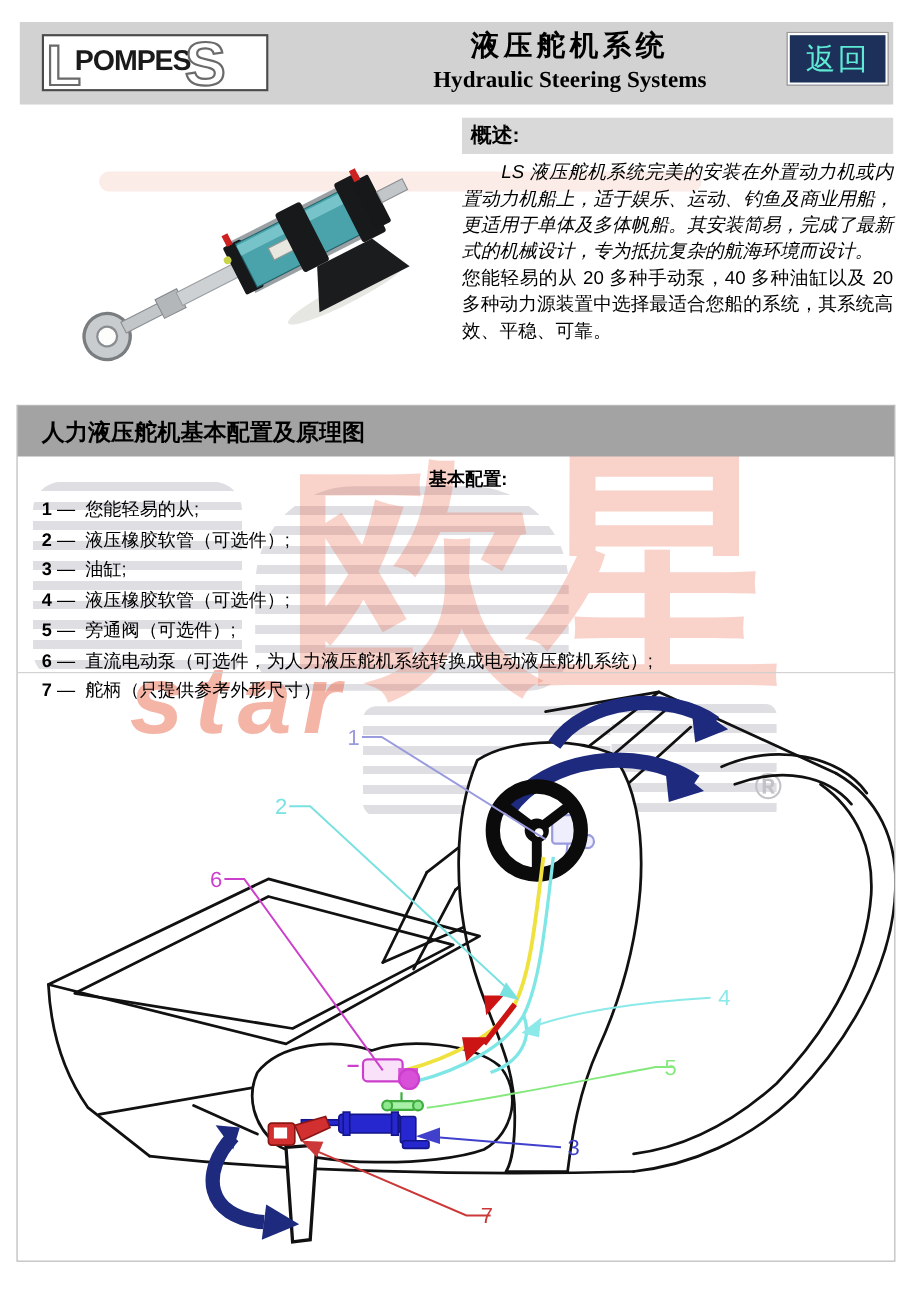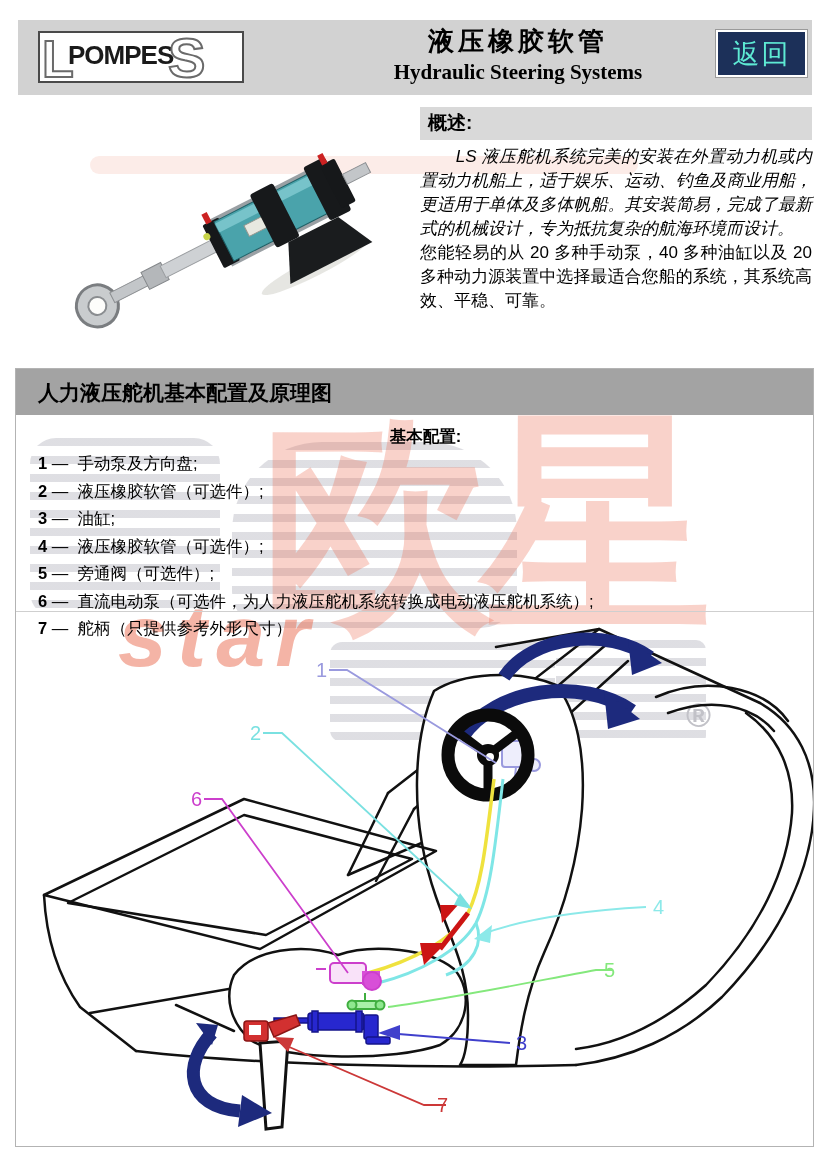--- a/index.html
+++ b/index.html
@@ -79,21 +79,21 @@
 
     <div class="header-band">
       <div class="logo-box">
         <svg width="202" height="48" viewBox="0 0 202 48">
           <text x="2" y="44" font-size="52" font-weight="bold" fill="#ffffff" stroke="#6a6a6a" stroke-width="2" font-family="Liberation Sans, DejaVu Sans, sans-serif">L</text>
           <text x="28" y="31" font-size="26" font-weight="bold" fill="#1a1a1a" letter-spacing="-1" font-family="Liberation Sans, DejaVu Sans, sans-serif">POMPES</text>
           <text x="128" y="44" font-size="56" font-weight="bold" fill="#ffffff" stroke="#6a6a6a" stroke-width="2" font-family="Liberation Sans, DejaVu Sans, sans-serif">S</text>
         </svg>
       </div>
       <div class="title-block">
-        <div class="title-cn">液压橡胶软管</div>
+        <div class="title-cn">液压舵机系统</div>
         <div class="title-en">Hydraulic Steering Systems</div>
       </div>
       <div class="back-btn">返回</div>
     </div>
 
     <div class="product">
       <svg width="348" height="224" viewBox="0 0 348 224">
         <g transform="translate(0,16) rotate(-27 170 104)">
           <ellipse cx="250" cy="168" rx="60" ry="9" fill="#dcdcd6" opacity="0.7"></ellipse>
           <circle cx="38" cy="104" r="21" fill="#c9ccce" stroke="#7a7d80" stroke-width="3"></circle>
@@ -123,21 +123,21 @@
       <div class="overview-head">概述:</div>
       <p class="p1">LS 液压舵机系统完美的安装在外置动力机或内置动力机船上，适于娱乐、运动、钓鱼及商业用船，更适用于单体及多体帆船。其安装简易，完成了最新式的机械设计，专为抵抗复杂的航海环境而设计。</p>
       <p class="p2">您能轻易的从 20 多种手动泵，40 多种油缸以及 20 多种动力源装置中选择最适合您船的系统，其系统高效、平稳、可靠。</p>
     </div>
 
     <div class="section-box">
       <div class="section-head">人力液压舵机基本配置及原理图</div>
 
       <div class="config-list">
         <div class="config-title">基本配置:</div>
-        <div class="config-item"><span class="num">1</span> <span>—</span>&nbsp; <span>手动泵及方向盘;</span></div>
+        <div class="config-item"><span class="num">1</span> <span>—</span>&nbsp; <span>您能轻易的从;</span></div>
         <div class="config-item"><span class="num">2</span> <span>—</span>&nbsp; <span>液压橡胶软管（可选件）;</span></div>
         <div class="config-item"><span class="num">3</span> <span>—</span>&nbsp; <span>油缸;</span></div>
         <div class="config-item"><span class="num">4</span> <span>—</span>&nbsp; <span>液压橡胶软管（可选件）;</span></div>
         <div class="config-item"><span class="num">5</span> <span>—</span>&nbsp; <span>旁通阀（可选件）;</span></div>
         <div class="config-item"><span class="num">6</span> <span>—</span>&nbsp; <span>直流电动泵（可选件，为人力液压舵机系统转换成电动液压舵机系统）;</span></div>
         <div class="config-item"><span class="num">7</span> <span>—</span>&nbsp; <span>舵柄（只提供参考外形尺寸）</span></div>
       </div>
 
       <div class="divider"></div>
 

